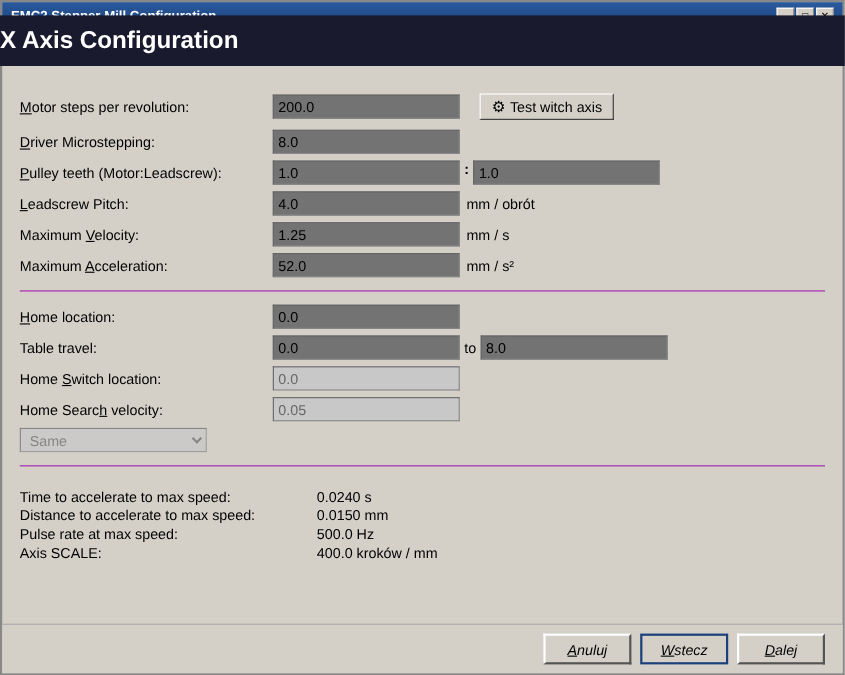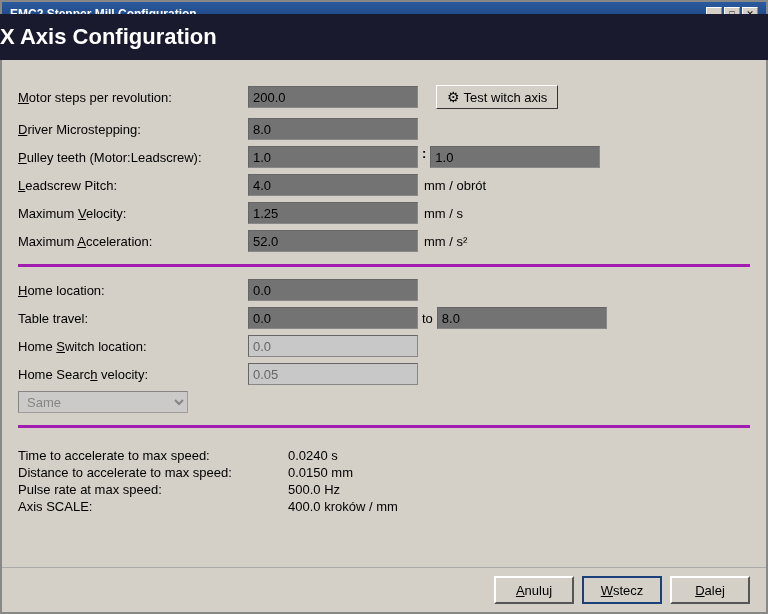--- a/index.html
+++ b/index.html
@@ -65,21 +65,21 @@
       padding: 10px 14px;
       margin: -12px -16px 12px -16px;
     }
     .form-area {
       display: flex;
       flex-direction: column;
       gap: 6px;
       flex: 1;
     }
     .section {
-      border-bottom: 3px solid #a21caf;
+      border-bottom: 1px solid #a21caf;
       padding-bottom: 8px;
       margin-bottom: 4px;
     }
     .form-row {
       display: flex;
       align-items: center;
       min-height: 26px;
       margin-bottom: 2px;
     }
     .form-label {
@@ -171,20 +171,21 @@
       height: 28px;
       background: #d4d0c8;
       border: 2px solid;
       border-top-color: #fff;
       border-left-color: #fff;
       border-bottom-color: #555;
       border-right-color: #555;
       padding: 2px 14px;
       cursor: pointer;
       font-size: 13px;
+      font-style: italic;
     }
     .btn-active {
       border: 2px solid #1a3f7a;
       background: #d4d0c8;
     }
     .gear-icon {
       font-size: 14px;
     }
     .select-input {
       width: 170px;

